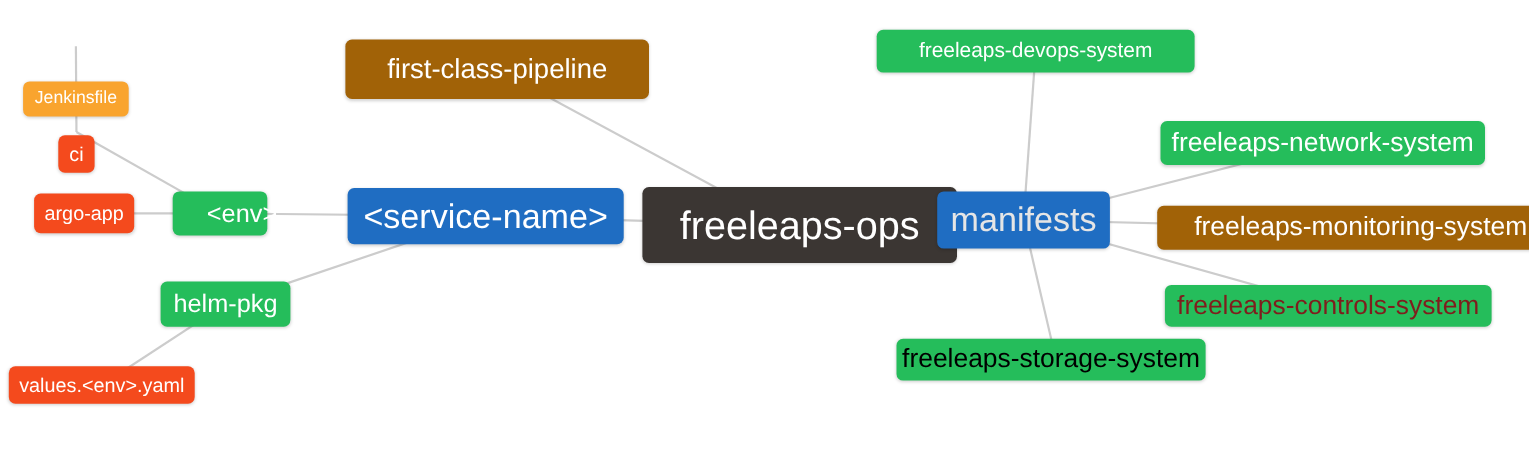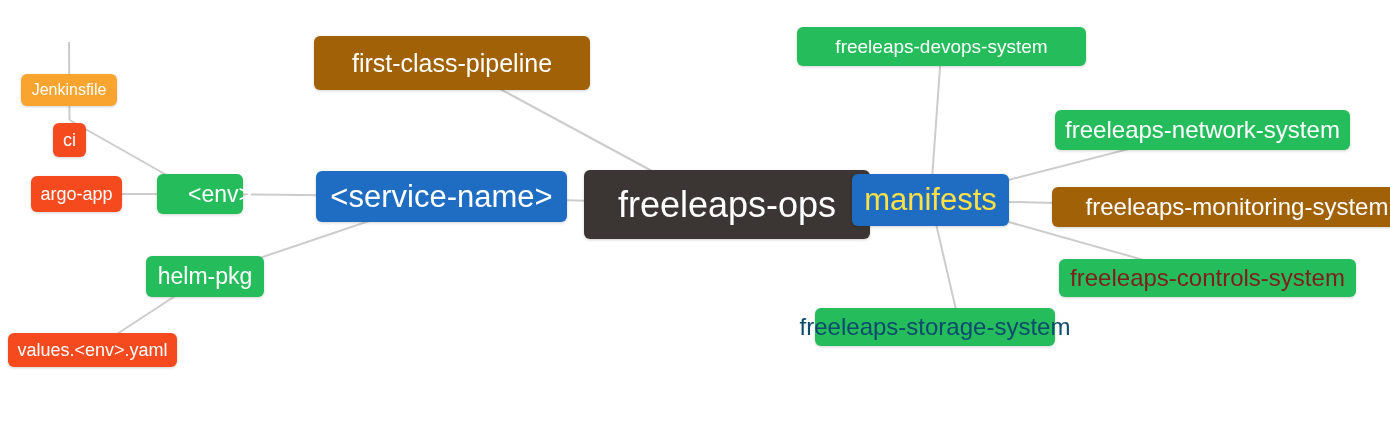--- a/index.html
+++ b/index.html
@@ -51,26 +51,26 @@
       <line x1="930.5" y1="200" x2="941.5" y2="46.5" stroke="#cccccc" stroke-width="2"></line>
       <line x1="930.5" y1="200" x2="1202.5" y2="130" stroke="#cccccc" stroke-width="2"></line>
       <line x1="930.5" y1="200" x2="1214.5" y2="207" stroke="#cccccc" stroke-width="2"></line>
       <line x1="930.5" y1="200" x2="1207.5" y2="278" stroke="#cccccc" stroke-width="2"></line>
       <line x1="930.5" y1="200" x2="960" y2="327" stroke="#cccccc" stroke-width="2"></line>
     </svg>
   <div>
       <div class="node" style="left: 584px; top: 170px; width: 286px; height: 69px; font-size: 36px; background: rgb(59, 54, 51); color: rgb(255, 255, 255);">freeleaps-ops</div>
       <div class="node" style="left: 314px; top: 36px; width: 276px; height: 54px; font-size: 25px; background: #a16207; color: rgb(255, 255, 255); text-align: right;">first-class-pipeline</div>
       <div class="node" style="left: 316px; top: 171px; width: 251px; height: 51px; font-size: 31px; background: rgb(31, 109, 194); color: rgb(255, 255, 255);">&lt;service-name&gt;</div>
-      <div class="node" style="left: 852px; top: 174px; width: 157px; height: 52px; font-size: 31px; background: rgb(31, 109, 194); color: #fde047;">manifests</div>
+      <div class="node" style="left: 852px; top: 174px; width: 157px; height: 52px; font-size: 31px; background: rgb(31, 109, 194); color: #e5e5e5;">manifests</div>
       <div class="node" style="left: 157px; top: 174px; width: 86px; height: 40px; font-size: 23px; background: rgb(37, 189, 91); color: rgb(255, 255, 255); padding-left: 40px;">&lt;env&gt;</div>
       <div class="node" style="left: 146px; top: 256px; width: 118px; height: 41px; font-size: 23px; background: rgb(37, 189, 91); color: rgb(255, 255, 255);">helm-pkg</div>
       <div class="node" style="left: 53px; top: 103px; width: 33px; height: 34px; font-size: 18px; background: rgb(244, 74, 29); color: rgb(255, 255, 255); margin-top: 20px;">ci</div>
       <div class="node" style="left: 31px; top: 176px; width: 91px; height: 36px; font-size: 18px; background: rgb(244, 74, 29); color: rgb(255, 255, 255);">argo-app</div>
       <div class="node" style="left: 8px; top: 333px; width: 169px; height: 34px; font-size: 18px; background: rgb(244, 74, 29); color: rgb(255, 255, 255);">values.&lt;env&gt;.yaml</div>
       <div class="node" style="left: 21px; top: 26px; width: 96px; height: 32px; font-size: 16px; background: rgb(249, 164, 46); color: rgb(255, 255, 255); margin-top: 48px;">Jenkinsfile</div>
       <div class="node" style="left: 797px; top: 27px; width: 289px; height: 39px; font-size: 19px; background: rgb(37, 189, 91); color: rgb(255, 255, 255);">freeleaps-devops-system</div>
       <div class="node" style="left: 1055px; top: 110px; width: 295px; height: 40px; font-size: 24px; background: rgb(37, 189, 91); color: rgb(255, 255, 255);">freeleaps-network-system</div>
       <div class="node" style="left: 1052px; top: 187px; width: 370px; height: 40px; font-size: 24px; background: #a16207; color: rgb(255, 255, 255);">freeleaps-monitoring-system</div>
       <div class="node" style="left: 1059px; top: 259px; width: 297px; height: 38px; font-size: 24px; background: rgb(37, 189, 91); color: #7f1d1d;">freeleaps-controls-system</div>
-      <div class="node" style="left: 815px; top: 308px; width: 240px; height: 38px; font-size: 24px; background: rgb(37, 189, 91); color: #0c4a6e;">freeleaps-storage-system</div>
+      <div class="node" style="left: 815px; top: 308px; width: 281px; height: 38px; font-size: 24px; background: rgb(37, 189, 91); color: #000000;">freeleaps-storage-system</div>
     </div>
 </div>
 
 </body></html>

